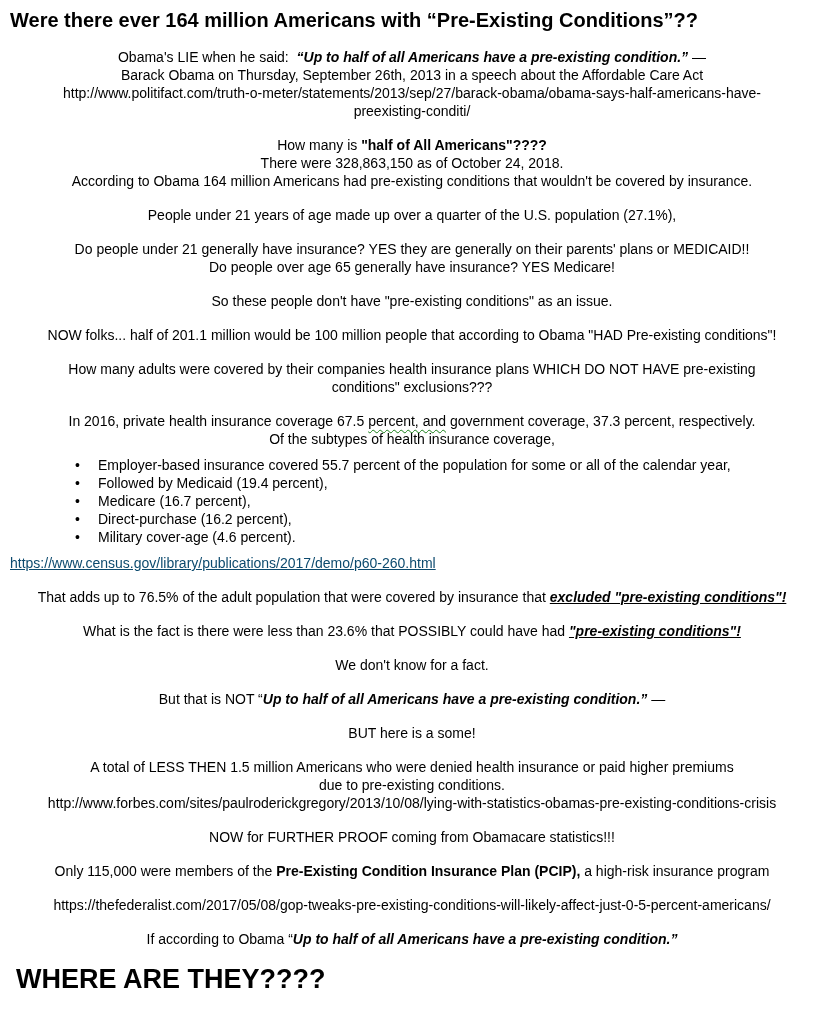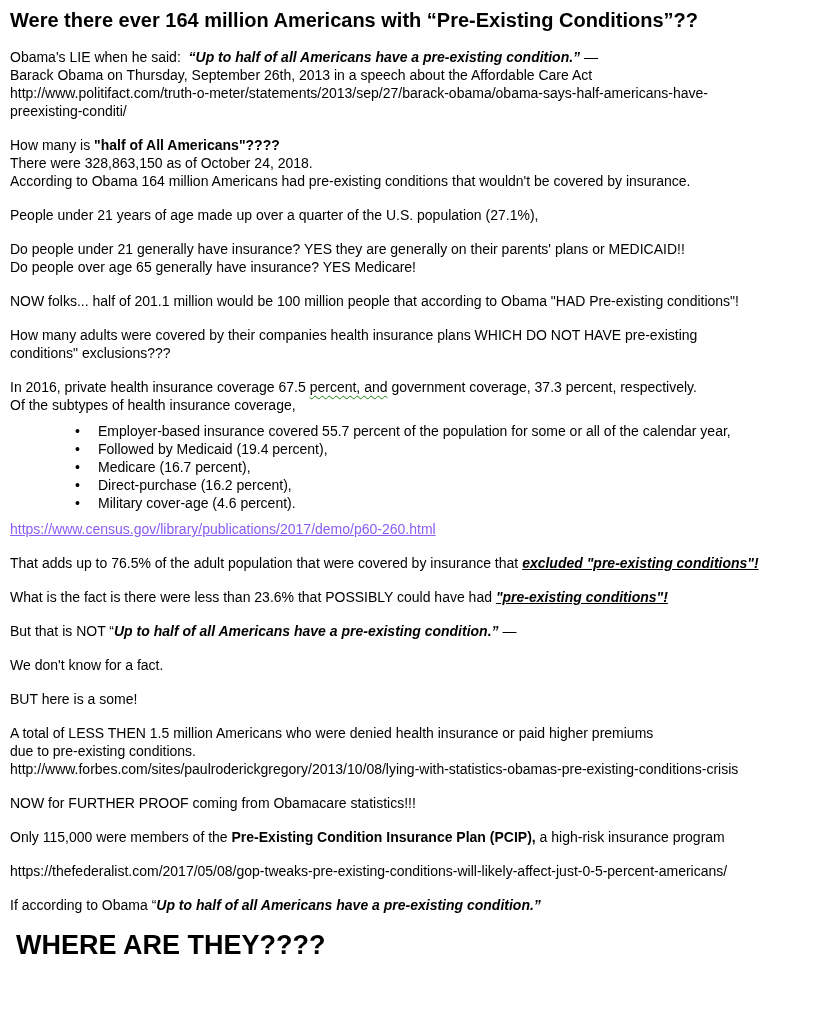--- a/index.html
+++ b/index.html
@@ -12,21 +12,21 @@
     color: #000000;
   }
   h1.title {
     font-size: 20px;
     line-height: 24px;
     font-weight: bold;
     margin: 0 0 16px 0;
   }
   .para { margin: 0 0 16px 0; }
   .para.tight { margin-bottom: 4px; }
-  .ln { min-height: 18px; }
+  .ln { min-height: 18px; text-align: center; }
   .ln span { white-space: pre-wrap; }
   .b  { font-weight: 700; }
   .bi { font-weight: 700; font-style: italic; }
   .biu { font-weight: 700; font-style: italic; text-decoration: underline; }
   .squiggle {
     text-decoration-line: underline;
     text-decoration-style: wavy;
     text-decoration-color: #177d17;
     text-decoration-thickness: 1px;
     text-underline-offset: 3px;
@@ -37,21 +37,21 @@
     padding-left: 80px;
     min-height: 18px;
   }
   ul.bullets li::before {
     content: "\2022";
     position: absolute;
     left: 57px;
     top: 0;
   }
   .linkline { margin: 0 0 16px 0; }
-  a.weblink { color: #8b5cf6; text-decoration: underline; cursor: pointer; }
+  a.weblink { color: #0c4a6e; text-decoration: underline; cursor: pointer; }
   h2.closer {
     font-size: 27px;
     line-height: 30px;
     font-weight: bold;
     margin: 6px;
   }
 </style>
 </head>
 <body>
 
@@ -74,20 +74,23 @@
 
   <div class="para">
     <div class="ln"><span>People under 21 years of age made up over a quarter of the U.S. population (27.1%),</span></div>
   </div>
 
   <div class="para">
     <div class="ln"><span>Do people under 21 generally have insurance? YES they are generally on their parents' plans or MEDICAID!!</span></div>
     <div class="ln"><span>Do people over age 65 generally have insurance? YES Medicare!</span></div>
   </div>
 
+  <div class="para">
+    <div class="ln"><span>So these people don't have "pre-existing conditions" as an issue.</span></div>
+  </div>
 
   <div class="para">
     <div class="ln"><span>NOW folks... half of 201.1 million would be 100 million people that according to Obama "HAD Pre-existing conditions"!</span></div>
   </div>
 
   <div class="para">
     <div class="ln"><span>How many adults were covered by their companies health insurance plans WHICH DO NOT HAVE pre-existing</span></div>
     <div class="ln"><span>conditions" exclusions???</span></div>
   </div>
 
@@ -110,25 +113,25 @@
 
   <div class="para">
     <div class="ln"><span>That adds up to 76.5% of the adult population that were covered by insurance that </span><span class="biu">excluded "pre-existing conditions"!</span></div>
   </div>
 
   <div class="para">
     <div class="ln"><span>What is the fact is there were less than 23.6% that POSSIBLY could have had </span><span class="biu">"pre-existing conditions"!</span></div>
   </div>
 
   <div class="para">
-    <div class="ln"><span>But that is NOT “</span><span class="bi">Up to half of all Americans have a pre-existing condition.”</span><span> —</span></div>
+    <div class="ln"><span>We don't know for a fact.</span></div>
   </div>
 
   <div class="para">
-    <div class="ln"><span>We don't know for a fact.</span></div>
+    <div class="ln"><span>But that is NOT “</span><span class="bi">Up to half of all Americans have a pre-existing condition.”</span><span> —</span></div>
   </div>
 
   <div class="para">
     <div class="ln"><span>BUT here is a some!</span></div>
   </div>
 
   <div class="para">
     <div class="ln"><span>A total of LESS THEN 1.5 million Americans who were denied health insurance or paid higher premiums</span></div>
     <div class="ln"><span>due to pre-existing conditions.</span></div>
     <div class="ln"><span>http://www.forbes.com/sites/paulroderickgregory/2013/10/08/lying-with-statistics-obamas-pre-existing-conditions-crisis</span></div>

